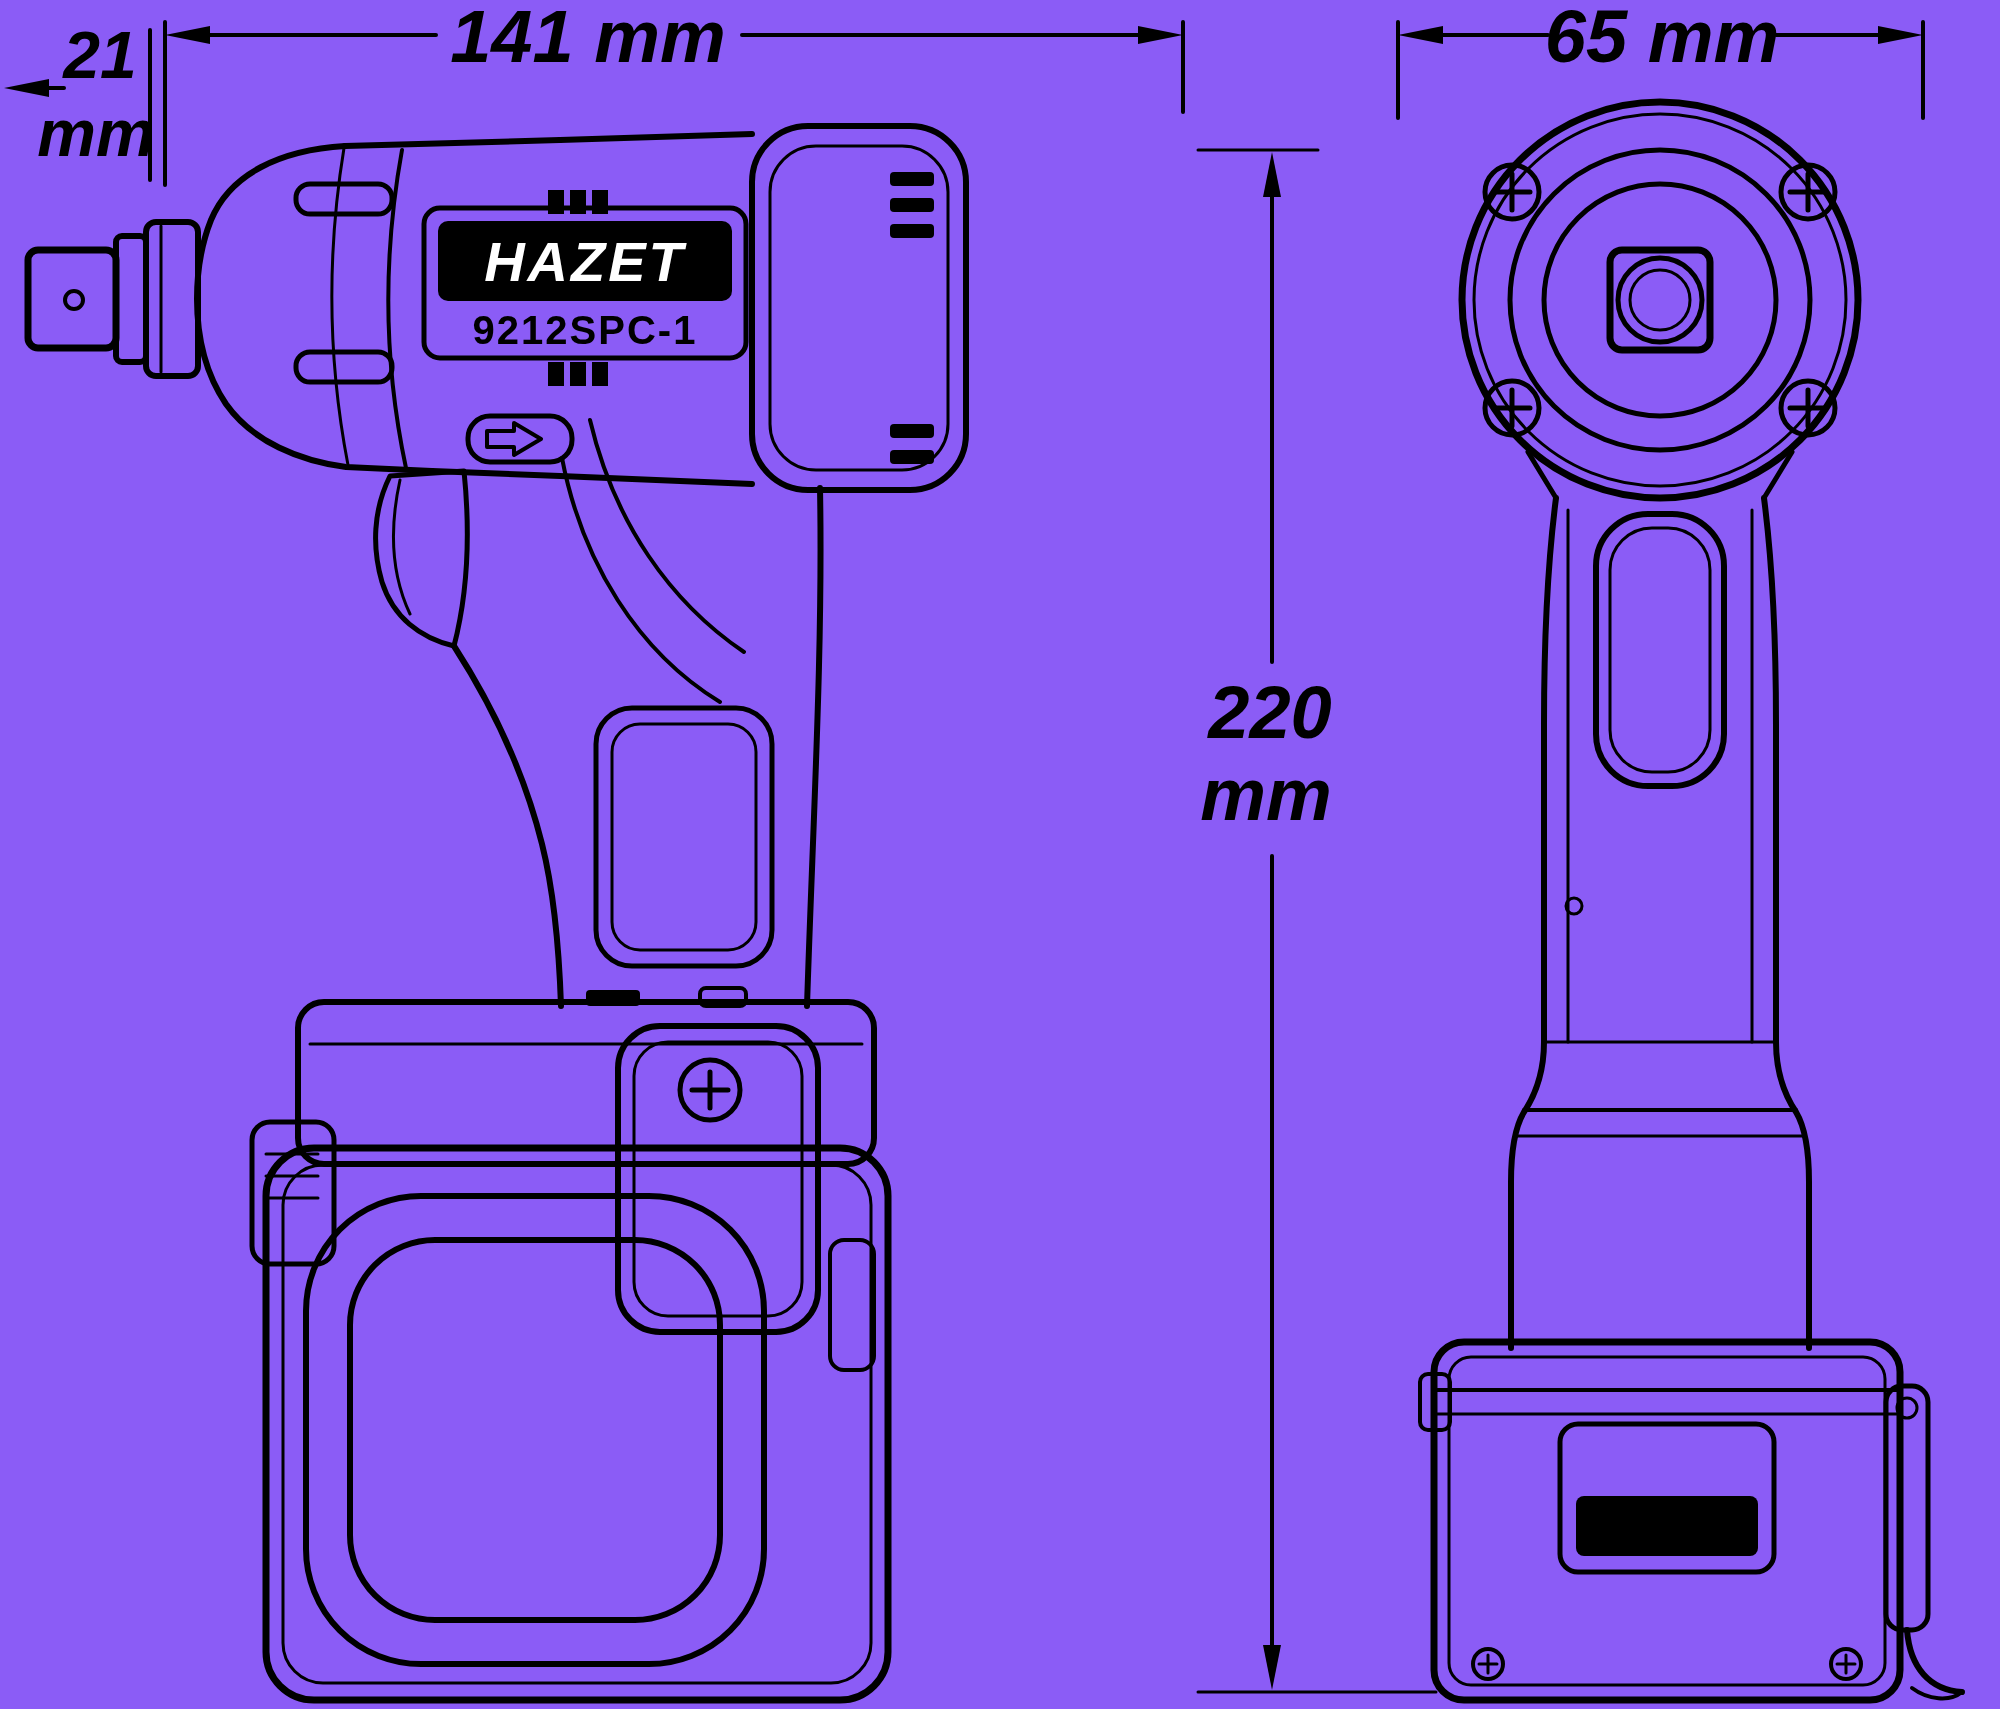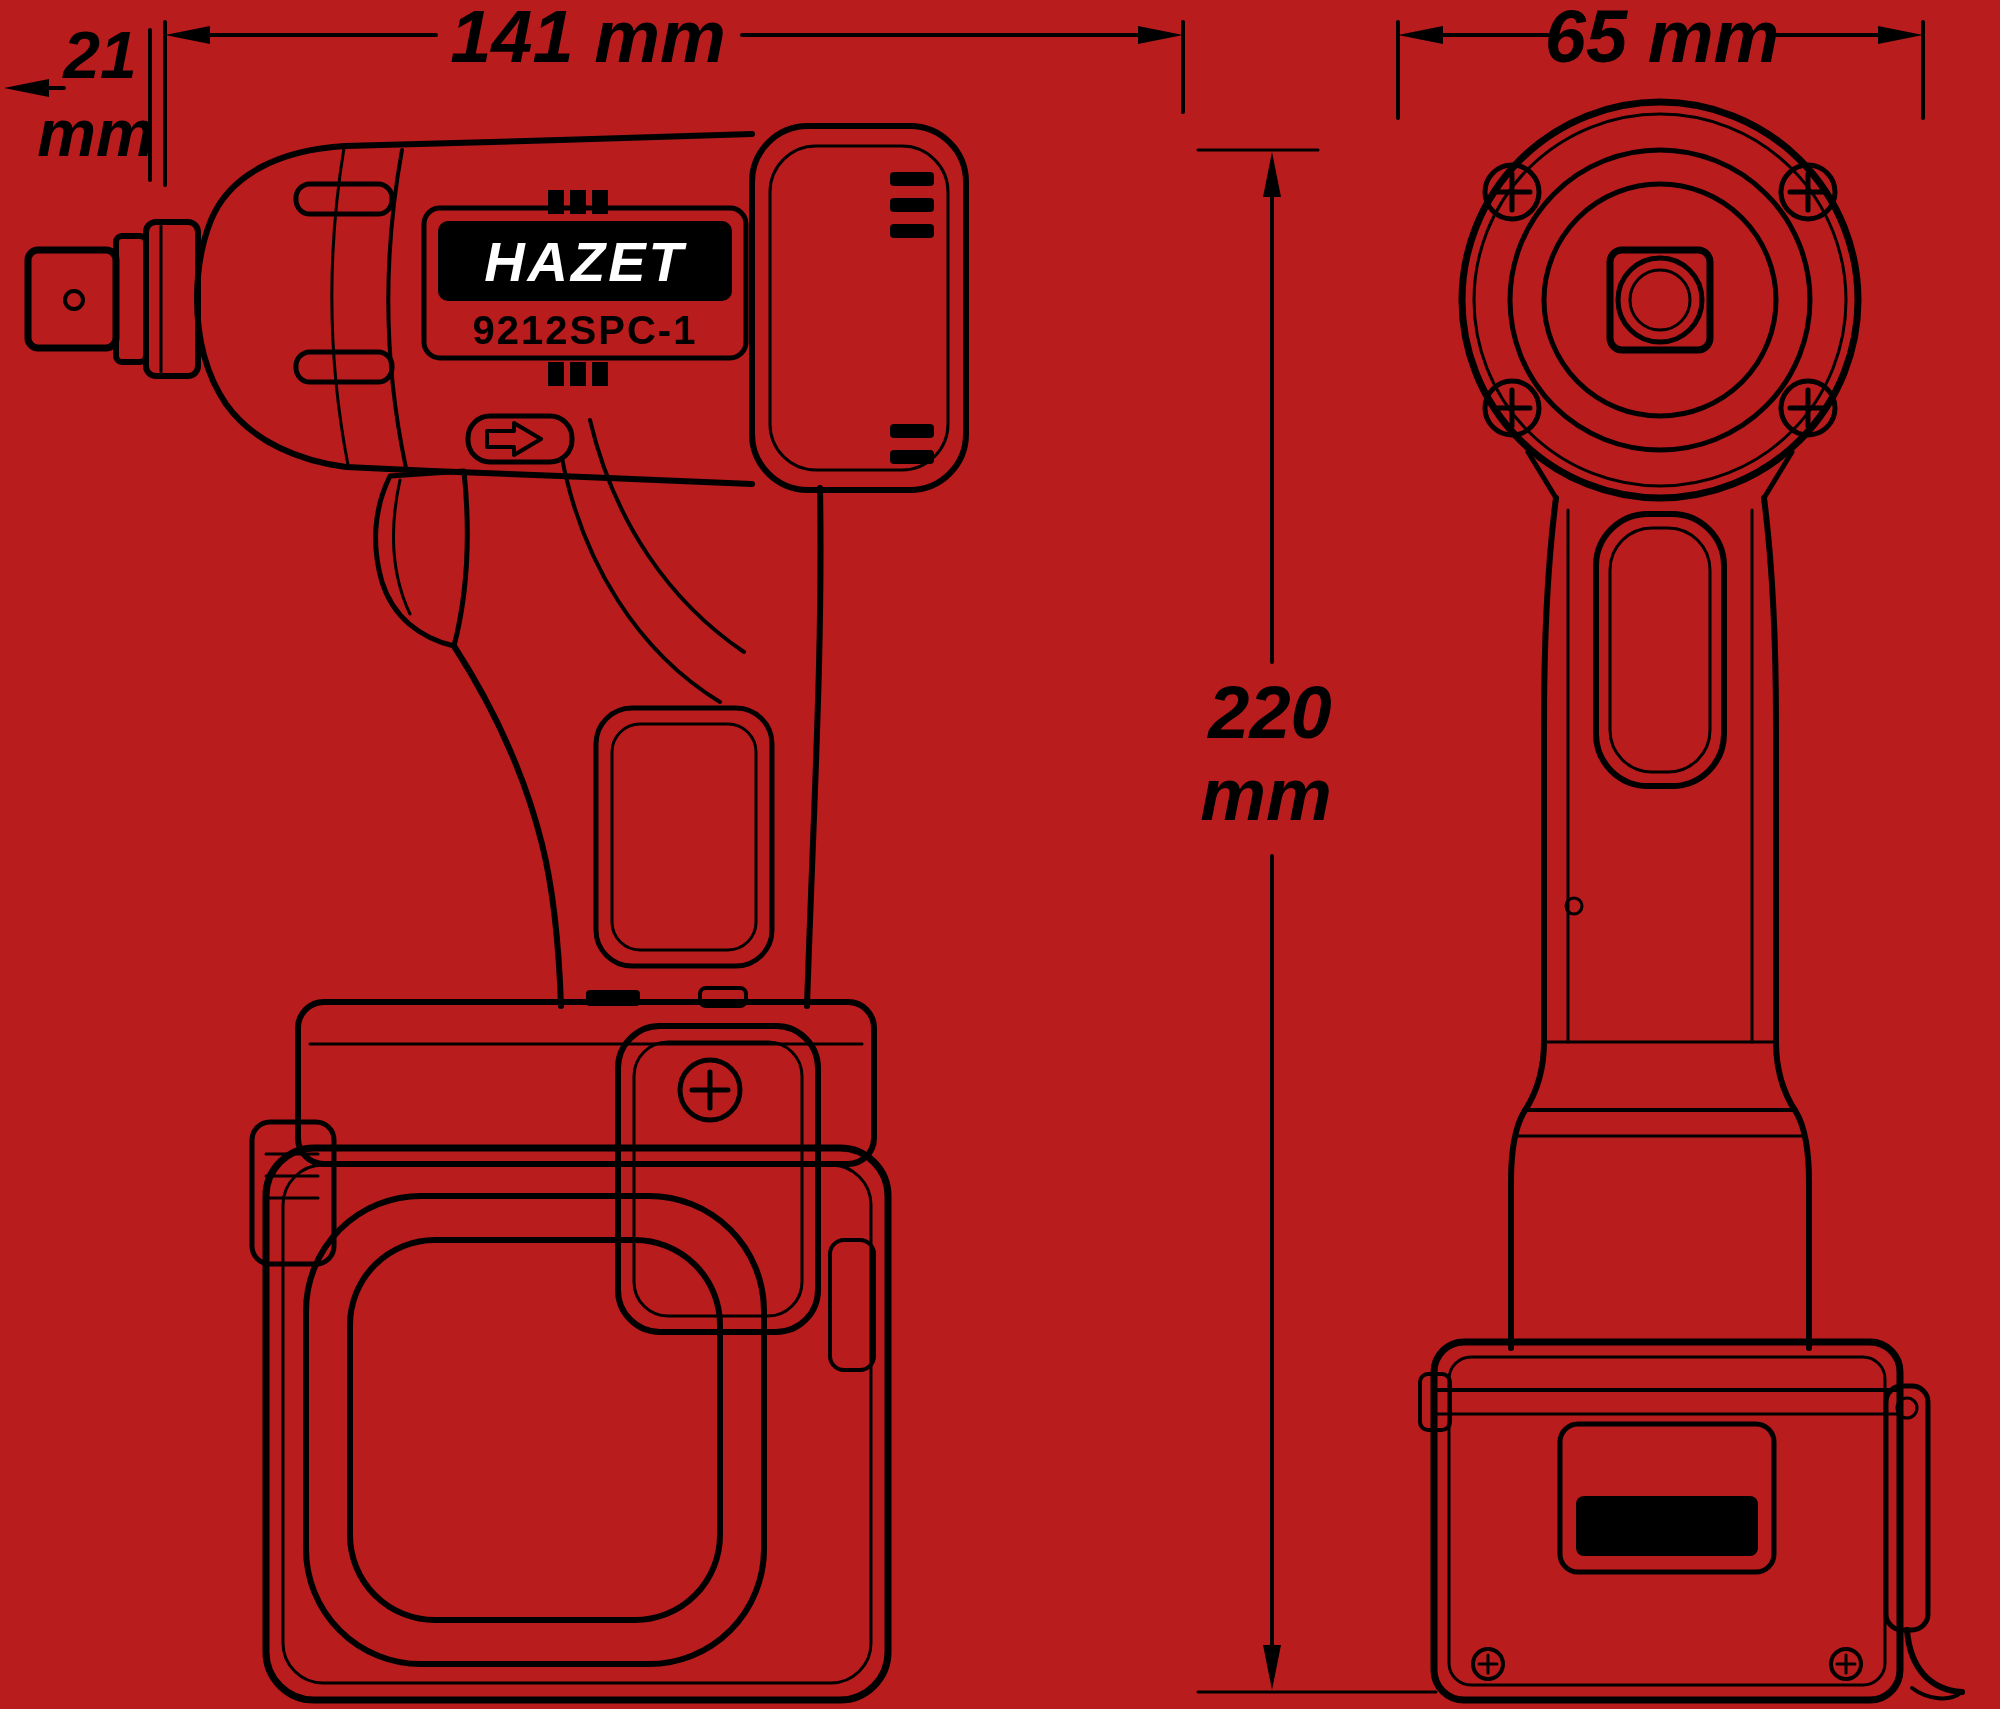--- a/index.html
+++ b/index.html
@@ -1,16 +1,16 @@
 <!DOCTYPE html>
 <html><head>
 <meta charset="utf-8">
 <style>
   html,body{margin:0;padding:0;background:#ffffff;}
-  .canvas{position:relative;width:2000px;height:1709px;background:#b91c1c;overflow:hidden;}
+  .canvas{position:relative;width:2000px;height:1709px;background:#8b5cf6;overflow:hidden;}
   svg{display:block;}
   .ln{fill:none;stroke:#000000;stroke-linecap:round;stroke-linejoin:round;}
   .w7{stroke-width:7;} .w6{stroke-width:6;} .w5{stroke-width:5;} .w4{stroke-width:4;} .w3{stroke-width:3;}
   .blk{fill:#000000;stroke:none;}
   .dim-text{font-family:"Liberation Sans",sans-serif;font-style:italic;font-weight:bold;fill:#000000;}
   .brand-text{font-family:"Liberation Sans",sans-serif;font-style:italic;font-weight:bold;fill:#ffffff;letter-spacing:3px;}
   .model-text{font-family:"Liberation Sans",sans-serif;font-weight:bold;fill:#000000;letter-spacing:2px;}
 </style>
 </head>
 <body>

